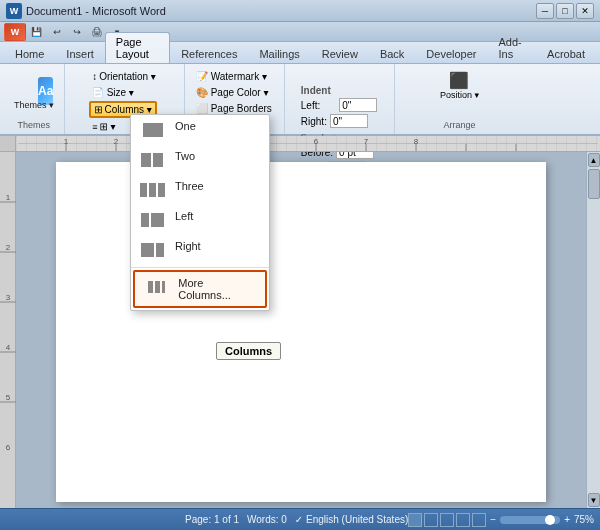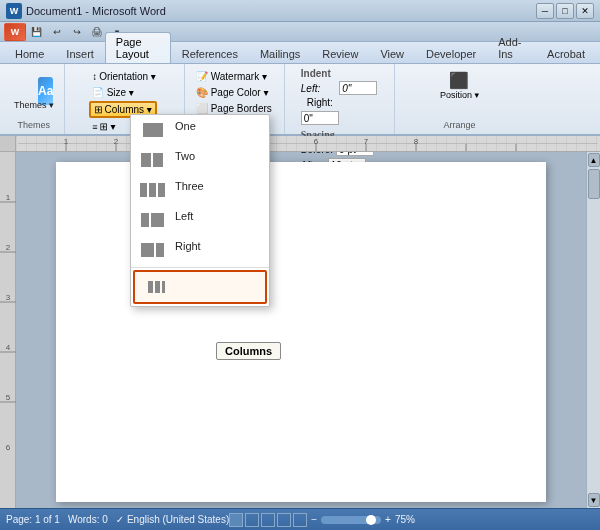--- a/index.html
+++ b/index.html
@@ -53,21 +53,21 @@
     
     .main-area { display: flex; background: #a8b8c8; height: calc(530px - 22px - 20px - 22px - 72px - 16px - 22px); }
     .vertical-ruler { width: 16px; background: #d0d0d0; border-right: 1px solid #aaa; position: relative; }
     .content-area { flex: 1; padding: 10px; overflow: hidden; position: relative; font-weight: bold; }
     .page { background: white; width: 520px; min-height: 340px; margin: 0 auto; box-shadow: 2px 2px 8px rgba(0,0,0,0.3); position: relative; padding: 30px; }
 
     
     .columns-tooltip { position: absolute; top: 190px; left: 200px; background: #f8f8f0; border: 1px solid #888; padding: 2px 8px; font-size: 11px; border-radius: 2px; z-index: 5; }
 
     
-    .status-bar { background: linear-gradient(to bottom, #4a78b0, #3a68a0); height: 22px; display: flex; align-items: center; padding: 0 6px; justify-content: flex-start; border-top: 1px solid #2a5888; }
+    .status-bar { background: linear-gradient(to bottom, #4a78b0, #3a68a0); height: 22px; display: flex; align-items: center; padding: 0 6px; justify-content: flex-end; border-top: 1px solid #2a5888; }
     .status-left { display: flex; gap: 8px; color: #e8f0f8; font-size: 10px; }
     .status-right { display: flex; align-items: center; gap: 4px; color: #e8f0f8; font-size: 10px; }
     .zoom-slider { width: 60px; height: 8px; background: #6a98c8; border-radius: 4px; position: relative; }
     .zoom-thumb { width: 10px; height: 10px; background: white; border-radius: 50%; position: absolute; top: -1px; left: 45px; cursor: pointer; }
 
     
     .dropdown-menu {
       position: absolute;
       top: 114px;
       left: 130px;
@@ -124,21 +124,21 @@
   <div class="qa-btn">▾</div>
 </div>
 
 <div class="ribbon-tabs">
   <div class="tab">Home</div>
   <div class="tab">Insert</div>
   <div class="tab active">Page Layout</div>
   <div class="tab">References</div>
   <div class="tab">Mailings</div>
   <div class="tab">Review</div>
-  <div class="tab">View</div>
+  <div class="tab">Back</div>
   <div class="tab">Developer</div>
   <div class="tab">Add-Ins</div>
   <div class="tab">Acrobat</div>
 </div>
 
 <div class="ribbon">
 
   <div class="ribbon-group" style="min-width:58px;">
     <div class="ribbon-group-content">
       <div class="ribbon-btn">
@@ -185,29 +185,29 @@
       </div>
       <div class="small-btn">
         <span>⬜</span>
         <span>Page Borders</span>
       </div>
     </div>
     <div class="ribbon-group-label">Page Background</div>
   </div>
 
   <div class="ribbon-group" style="min-width:110px;">
-    <div class="ribbon-group-content" style="flex-direction:column;align-items:flex-start;gap:2px;padding-top:2px;font-size:10px;">
+    <div class="ribbon-group-content" style="flex-direction:column;align-items:flex-start;gap:2px;padding-top:2px;font-size:10px;margin-top:17px;">
       <div style="font-size:10px;font-weight:bold;color:#555;">Indent</div>
-      <div style="display:flex;align-items:center;gap:19px;font-style:italic;">
+      <div style="display:flex;align-items:center;gap:19px;">
         <span>Left:</span>
         <div class="indent-spin">
           <span>0"</span>
         </div>
       </div>
-      <div style="display:flex;align-items:center;gap:3px;flex-direction:column;">
+      <div style="display:flex;align-items:center;gap:3px;">
         <span>Right:</span>
         <div class="indent-spin">
           <span>0"</span>
         </div>
       </div>
       <div style="font-size:10px;font-weight:bold;color:#555;margin-top:2px;font-family:Liberation Serif, serif;">Spacing</div>
       <div style="display:flex;align-items:center;gap:3px;">
         <span>Before:</span>
         <div class="indent-spin">
           <span>0 pt</span>
@@ -364,20 +364,21 @@
   <div class="menu-divider"></div>
 
   <div class="menu-item more-columns">
     <div class="menu-item-icon">
       <svg width="20" height="18">
         <rect x="1" y="3" width="5" height="12" fill="#888"></rect>
         <rect x="8" y="3" width="5" height="12" fill="#888"></rect>
         <rect x="15" y="3" width="3" height="12" fill="#888"></rect>
       </svg>
     </div>
+    <span>More Columns...</span>
   </div>
 </div>
 
 <div class="status-bar">
   <div class="status-left">
     <span>Page: 1 of 1</span>
     <span>Words: 0</span>
     <span>
       <span>✓</span>
       <span>English (United States)</span>

